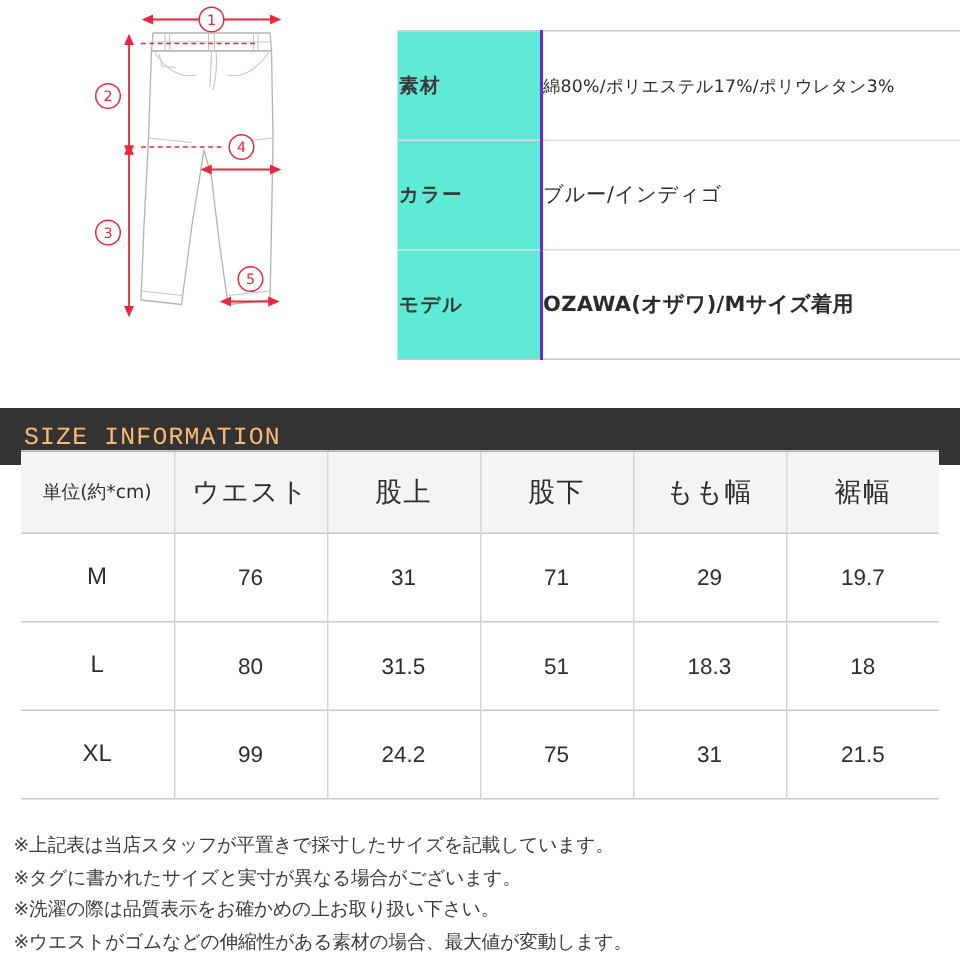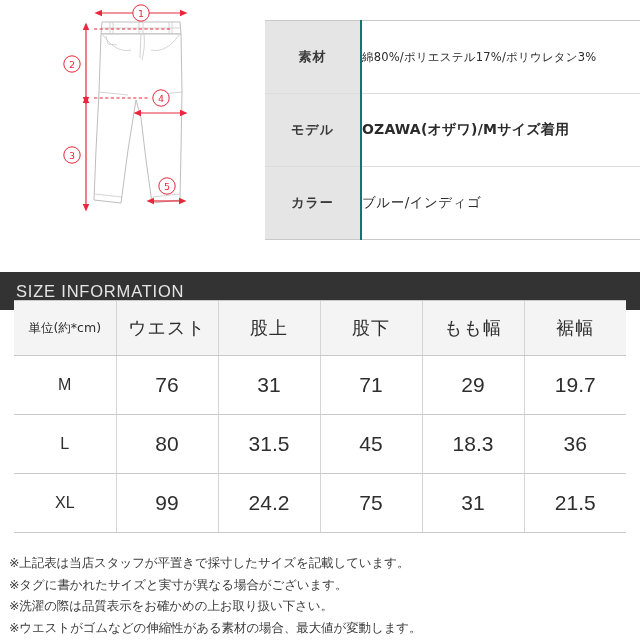--- a/index.html
+++ b/index.html
@@ -74,26 +74,26 @@
     height: 70px;
     vertical-align: middle;
     font-size: 13px;
     border-top: 1px solid #dcdcdc;
     border-bottom: 1px solid #dcdcdc;
   }
   table.info tr:first-child td { border-top: 1px solid #c8c8c8; }
   table.info tr:last-child td  { border-bottom: 1px solid #c8c8c8; }
   td.info-label {
     width: 93px;
-    background: #e5e5e5;
-    text-align: center;
+    background: #5eead4;
+    text-align: left;
     font-weight: bold;
     font-size: 14px;
     color: #3a3a3a;
-    border-right: 2px solid #0f766e;
+    border-right: 2px solid #6d28d9;
     font-family: "DejaVu Sans", sans-serif;
     letter-spacing: 1px;
   }
   td.info-value {
     padding-left: 0;
     color: #2b2b2b;
     font-family: "DejaVu Sans", sans-serif;
     white-space: nowrap;
     overflow: hidden;
   }
@@ -106,25 +106,25 @@
     position: absolute;
     left: 0;
     top: 272px;
     width: 640px;
     height: 38px;
     background: #333333;
     display: flex;
     align-items: center;
   }
   #section-bar-title {
-    color: #e5e5e5;
+    color: #fdba74;
     font-size: 16.5px;
     letter-spacing: 0.8px;
     padding-left: 16px;
-    font-family: Liberation Sans, sans-serif;
+    font-family: Liberation Mono, monospace;
   }
 
   
   #size-table-wrap {
     position: absolute;
     left: 0;
     top: 300px;
     width: 640px;
   }
   table.size {
@@ -151,21 +151,21 @@
     font-size: 18px;
     color: #2e2e2e;
     letter-spacing: 1px;
   }
   table.size thead th.unit {
     font-size: 12.5px;
     letter-spacing: 0;
   }
   table.size tbody td {
     height: 56px;
-    font-size: 21px;
+    font-size: 15px;
     color: #2e2e2e;
     font-family: "Liberation Sans", sans-serif;
   }
   table.size tbody td.sz {
     font-size: 16px;
   }
 
   
   #notes {
     position: absolute;
@@ -271,26 +271,26 @@
   </div>
 
   <div id="info-panel">
     <table class="info">
       <tbody>
           <tr>
         <td class="info-label">素材</td>
         <td class="info-value small">綿80%/ポリエステル17%/ポリウレタン3%</td>
       </tr>
       <tr>
+        <td class="info-label">カラー</td>
+        <td class="info-value mid">ブルー/インディゴ</td>
+      </tr>
+      <tr>
         <td class="info-label">モデル</td>
         <td class="info-value bold">OZAWA(オザワ)/Mサイズ着用</td>
-      </tr>
-      <tr>
-        <td class="info-label">カラー</td>
-        <td class="info-value mid">ブルー/インディゴ</td>
       </tr>
     </tbody>
       </table>
   </div>
 </div>
 
 <div id="section-bar">
   <span id="section-bar-title">SIZE INFORMATION</span>
 </div>
 
@@ -312,23 +312,23 @@
         <td>76</td>
         <td>31</td>
         <td>71</td>
         <td>29</td>
         <td>19.7</td>
       </tr>
       <tr>
         <td class="sz">L</td>
         <td>80</td>
         <td>31.5</td>
-        <td>45</td>
+        <td>51</td>
         <td>18.3</td>
-        <td>36</td>
+        <td>18</td>
       </tr>
       <tr>
         <td class="sz">XL</td>
         <td>99</td>
         <td>24.2</td>
         <td>75</td>
         <td>31</td>
         <td>21.5</td>
       </tr>
     </tbody>

